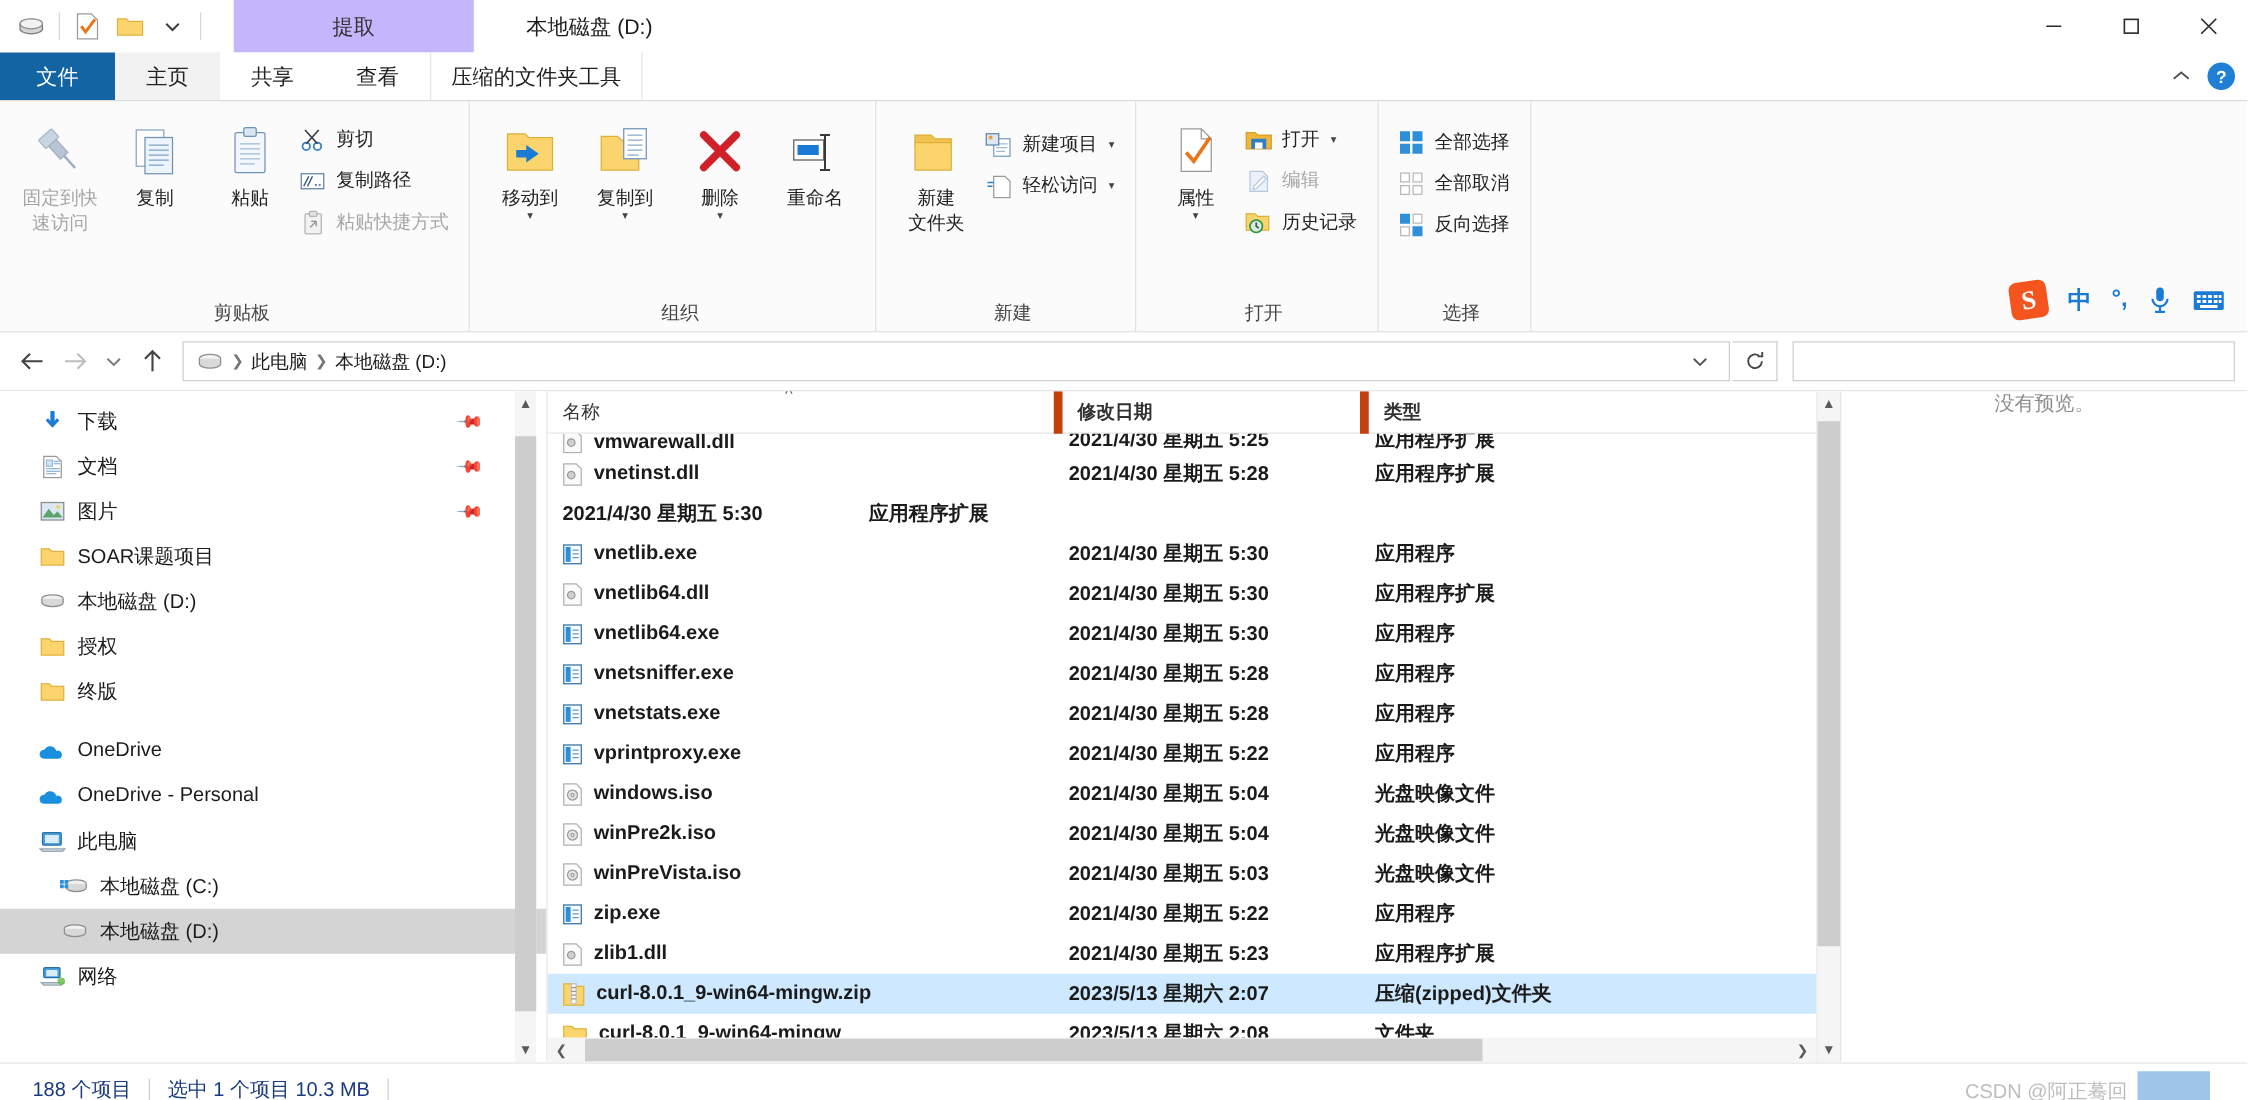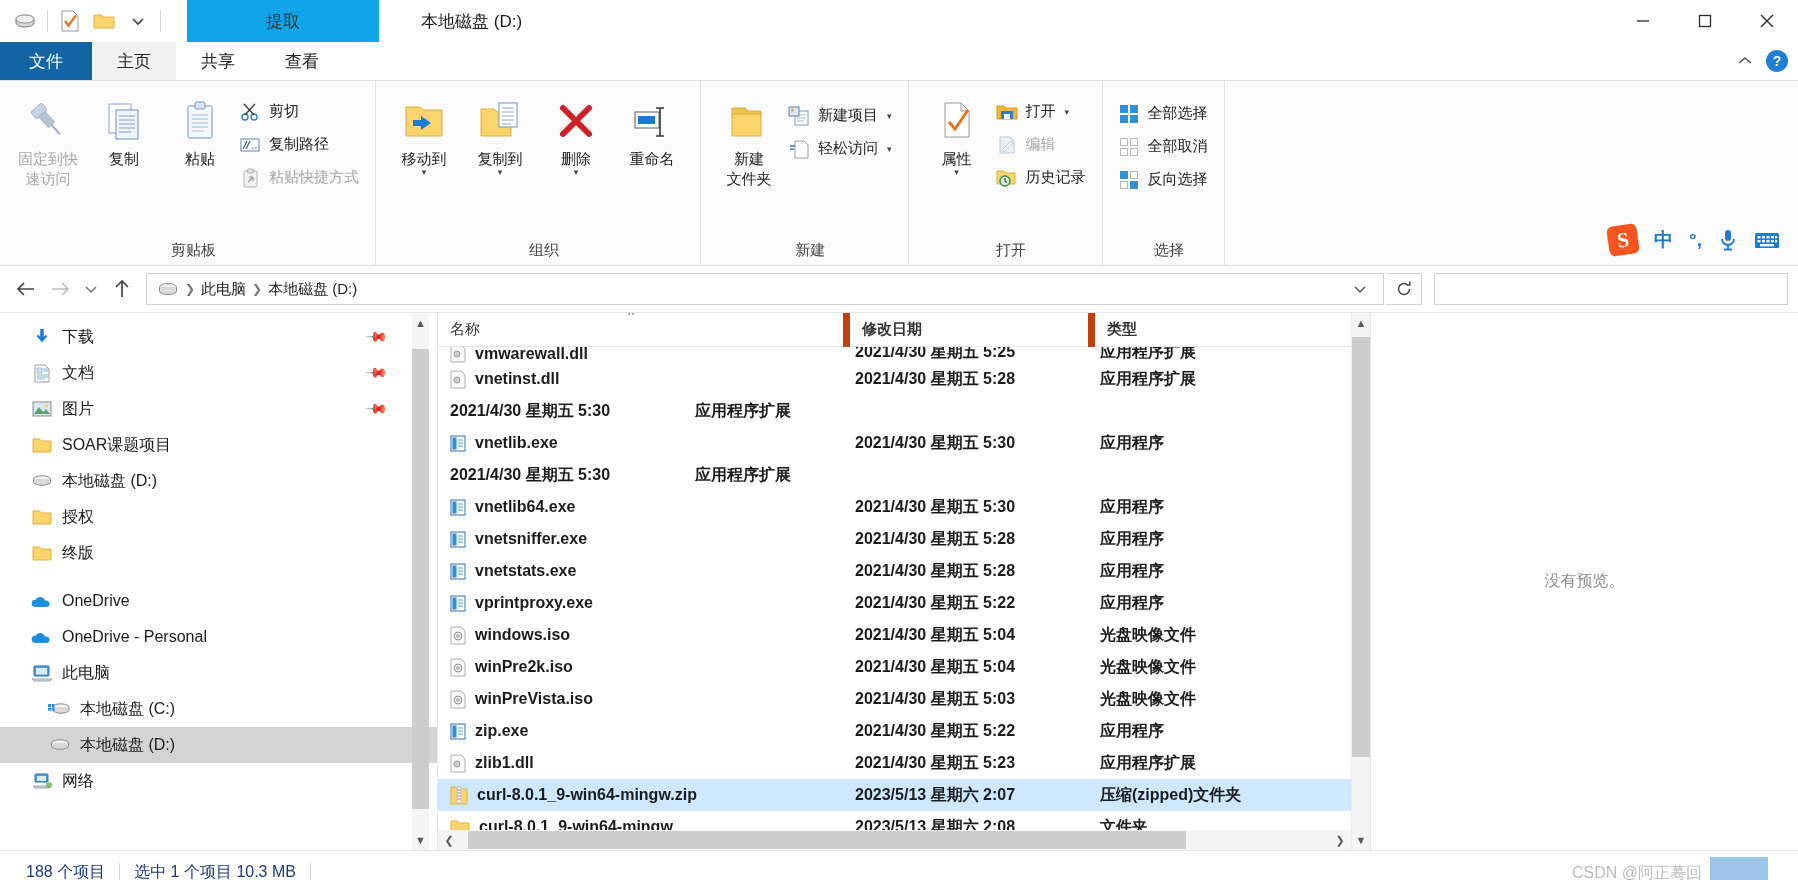--- a/index.html
+++ b/index.html
@@ -18,21 +18,21 @@
     position:relative; height:42px; background:#ffffff;
     display:flex; align-items:center;
   }
   .qat { display:flex; align-items:center; height:42px; padding-left:8px; gap:0px; }
   .qat-ico {
     width:34px; height:34px; display:flex; align-items:center; justify-content:center;
   }
   .qat-sep { width:1px; height:22px; background:#d8d8d8; margin:0 5px; }
   .tab-ctx {
     margin-left:21px;
-    width:192px; height:42px; background:#0ea5e9;
+    width:192px; height:42px; background:#c4b5fd;
     display:flex; align-items:center; justify-content:center;
     color:#333; font-size:17px;
   }
   .win-title {
     margin-left:42px; font-size:17px; color:#1b1b1b;
   }
   .win-ctrls { position:absolute; right:0; top:0; display:flex; }
   .win-btn {
     width:62px; height:42px; display:flex; align-items:center; justify-content:center;
     color:#2b2b2b;
@@ -152,21 +152,21 @@
   .vscroll { position:absolute; right:0; top:0; width:19px; height:100%; background:#f5f5f5; border-left:1px solid #ececec; }
   .vscroll .arrow { height:20px; display:flex; align-items:center; justify-content:center; color:#5a5a5a; font-size:11px; }
   .vscroll .arrow.bot { position:absolute; bottom:0; left:0; right:0; }
   .vscroll .thumb { position:absolute; left:0; top:24px; width:19px; height:420px; background:#cdcdcd; }
   .hscroll { position:absolute; left:0; right:19px; bottom:0; height:20px; background:#f5f5f5; display:flex; align-items:center; }
   .hscroll .arrow { width:22px; text-align:center; color:#5a5a5a; font-size:11px; }
   .hscroll .htrack { flex:1; height:18px; position:relative; }
   .hscroll .hthumb { position:absolute; left:8px; top:0; width:718px; height:18px; background:#cdcdcd; }
 
   
-  .preview { width:428px; border-left:1px solid #e6e6e6; display:flex; align-items:center; justify-content:center; }
+  .preview { width:326px; border-left:1px solid #e6e6e6; display:flex; align-items:flex-start; justify-content:center; }
   .preview span { font-size:16px; color:#8d8d8d; }
 
   
   .statusbar {
     height:44px; border-top:1px solid #e6e6e6; display:flex; align-items:center;
     padding-left:12px; gap:0; background:#fff; position:relative;
   }
   .st-item { font-size:16px; color:#1b3b80; padding:0 14px; }
   .st-div { width:1px; height:20px; background:#d0d0d0; }
   .watermark { position:absolute; right:96px; top:12px; color:#bdbdbd; font-size:16px; }
@@ -229,20 +229,21 @@
           </svg>
       </div>
     </div>
   </div>
 
   <div class="ribbon-tabs">
     <div class="rtab file">文件</div>
     <div class="rtab active-plain">主页</div>
     <div class="rtab">共享</div>
     <div class="rtab">查看</div>
+    <div class="rtab ctxtab">压缩的文件夹工具</div>
     <div class="ribbon-right">
       <div class="chev-up">
         <svg width="18" height="12" viewBox="0 0 18 12">
             <path d="M3 8 L9 3 L15 8" fill="none" stroke="#555" stroke-width="1.6"></path>
           </svg>
       </div>
       <div class="help-circ">?</div>
     </div>
   </div>
 
@@ -813,20 +814,29 @@
                   </g>
                 </svg>
             </span>
             <span>vnetlib.exe</span>
           </div>
           <div class="fdate">2021/4/30 星期五 5:30</div>
           <div class="ftype">应用程序</div>
         </div>
 
         <div class="frow">
+          <div class="fname">
+            <span>
+              <svg width="16" height="19" viewBox="0 0 16 19">
+                  <path d="M1 1 h10 l4 4 v13 H1 Z" fill="#fafafa" stroke="#b0b0b0"></path>
+                  <circle cx="7" cy="10" r="3" fill="#cfcfcf" stroke="#9a9a9a"></circle>
+                </svg>
+            </span>
+            <span>vnetlib64.dll</span>
+          </div>
           <div class="fdate">2021/4/30 星期五 5:30</div>
           <div class="ftype">应用程序扩展</div>
         </div>
 
         <div class="frow">
           <div class="fname">
             <span>
               <svg width="16" height="17" viewBox="0 0 16 17">
                   <rect x="1" y="1" width="14" height="15" fill="#fff" stroke="#2f6fa8"></rect>
                   <rect x="2.5" y="2.5" width="4" height="12" fill="#2f8fd8"></rect>

